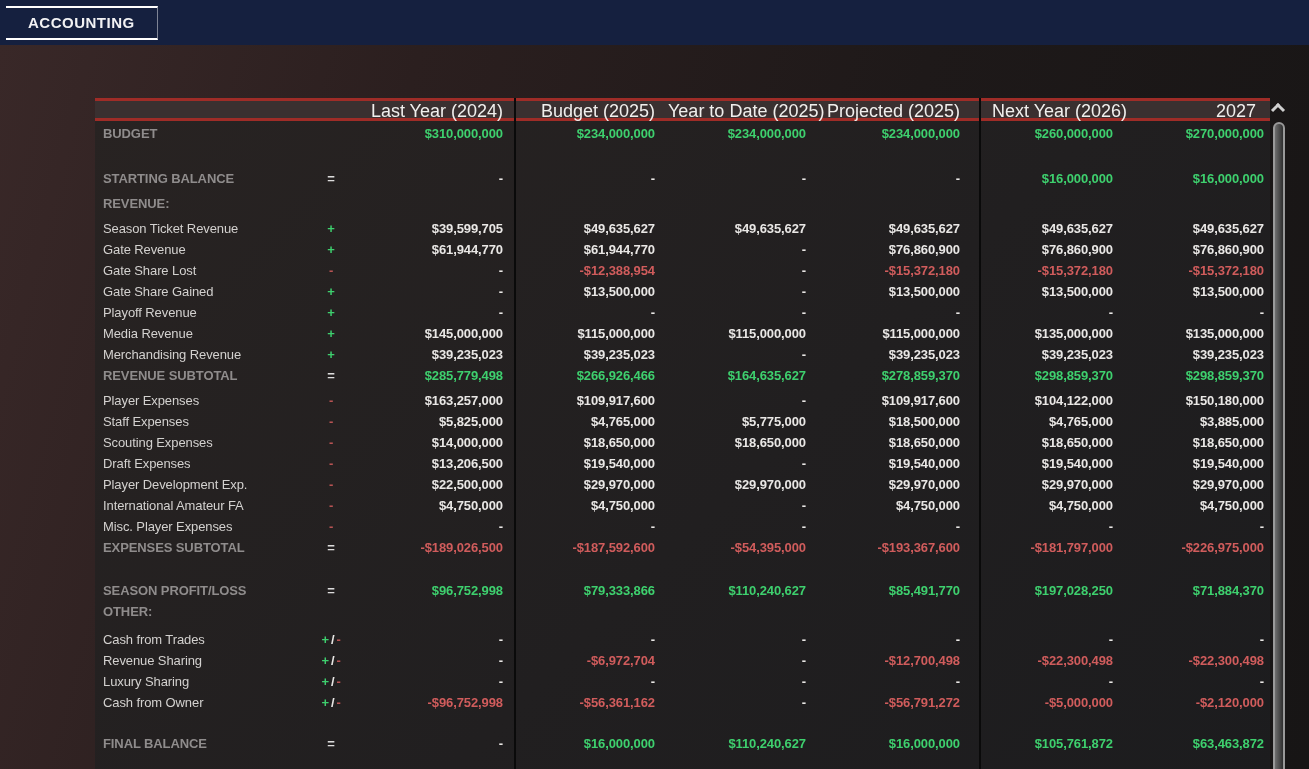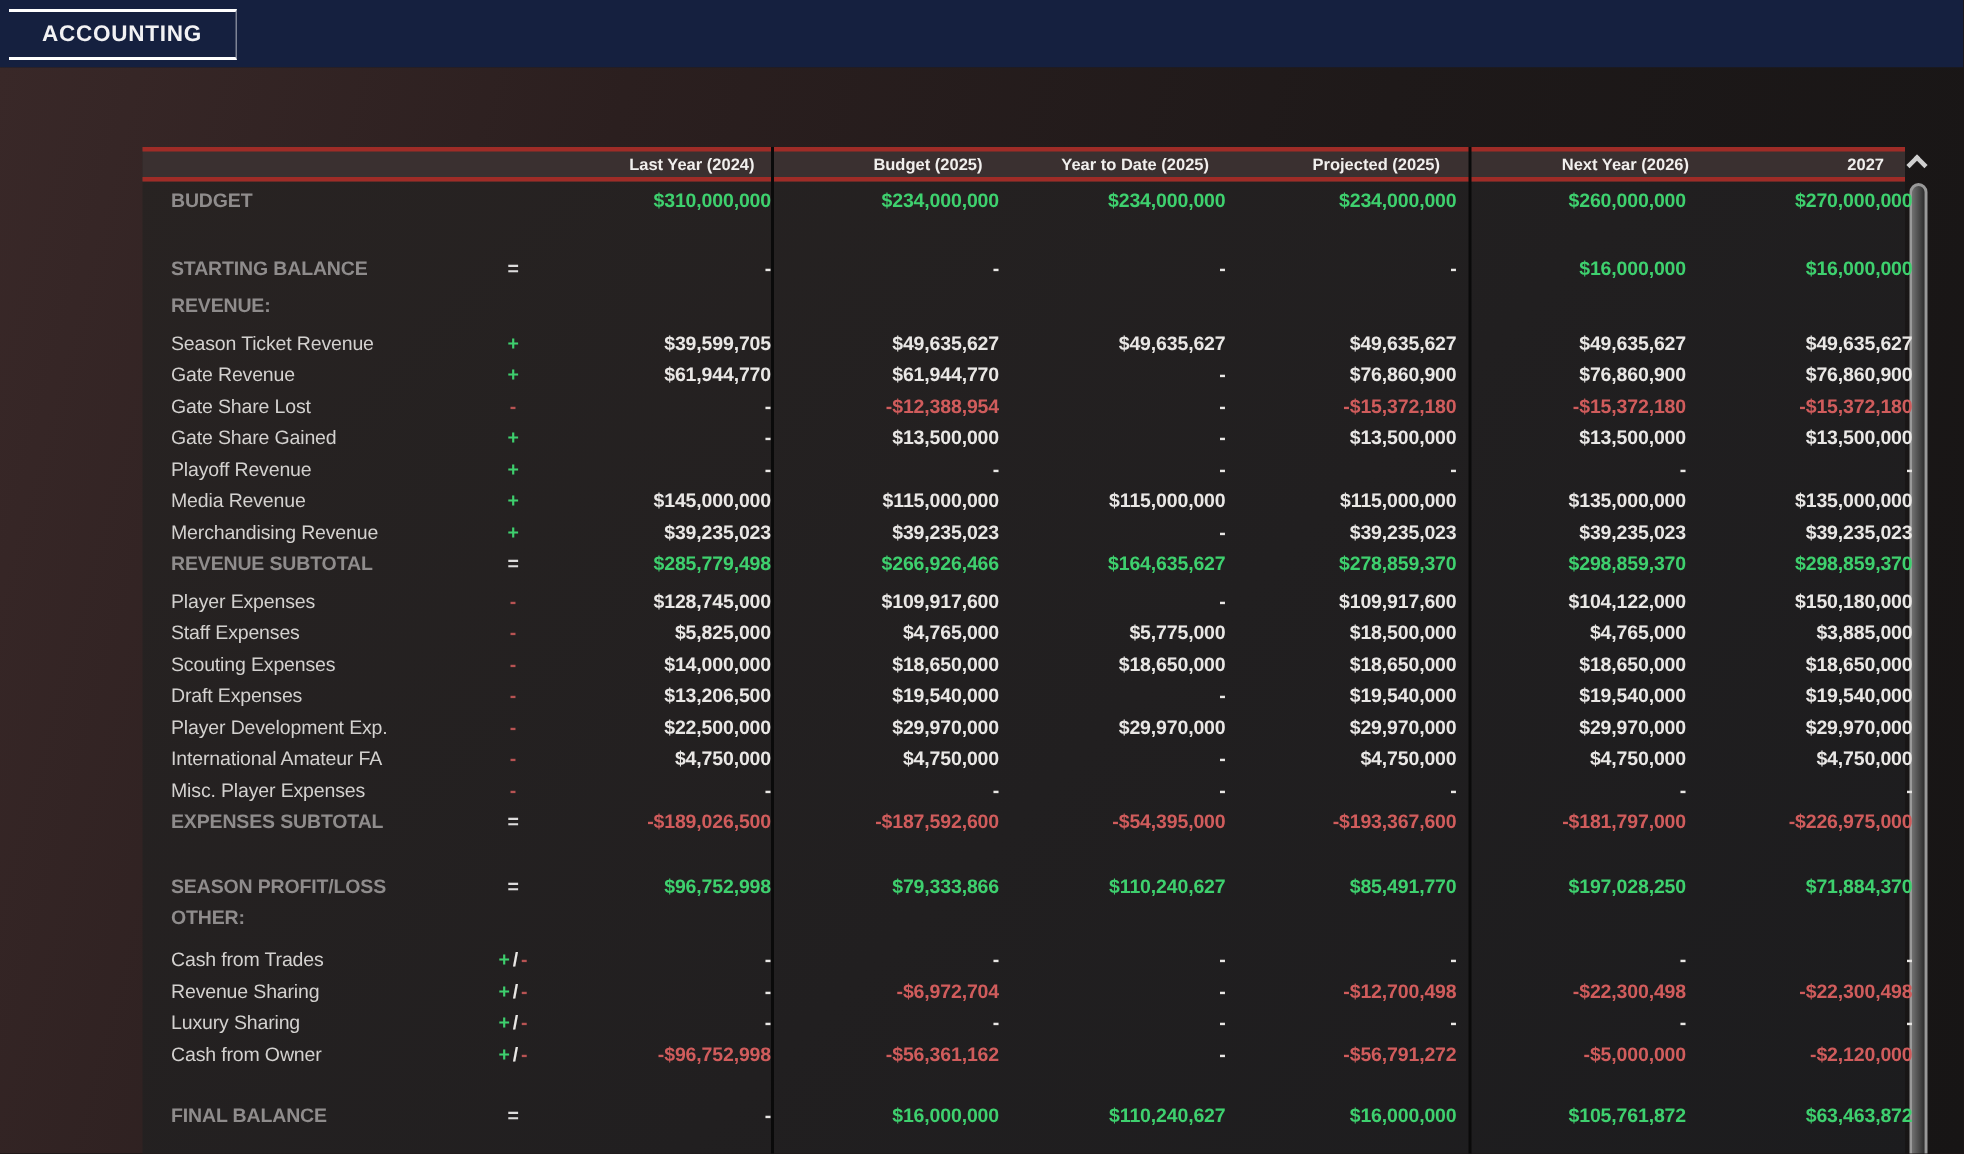--- a/index.html
+++ b/index.html
@@ -44,28 +44,28 @@
     display:grid;
     grid-template-columns:215px 42px 164px 152px 151px 162px 145px 144px;
     align-items:center;
   }
   .thead{
     border-top:3px solid #9f2c27;border-bottom:3px solid #9f2c27;
     background:#3a3030;height:23px;box-sizing:border-box;
     position:relative;z-index:2;
   }
   .hcell{
-    color:#f1efed;font-size:11px;font-weight:700;text-align:right;
+    color:#f1efed;font-size:18px;font-weight:400;text-align:right;
     padding-right:13px;white-space:nowrap;
   }
   .hcell.c3{padding-right:21px;}
   .hcell.c4{text-align:right;padding-left:11px;padding-right:0;}
   .hcell.c5{padding-right:14px;}
   .tbody{position:relative;z-index:2;padding-top:2px;}
-  .row{height:21px;margin-left:11px;}
+  .row{height:21px;}
   .cell{white-space:nowrap;font-size:13px;letter-spacing:-.1px;}
   .cell.label{padding-left:8px;color:#d3d1cf;font-weight:400;overflow:hidden;}
   .row.section .cell.label{color:#8f8c8c;font-weight:700;}
   .cell.sign{text-align:center;font-weight:700;font-size:13px;}
   .s-plus{color:#3ecf6e;}
   .s-minus{color:#b85353;}
   .s-eq{color:#dddcdc;}
   .s-slash{color:#e8e6e4;padding:0 2px;}
   .cell.val{text-align:right;padding-right:13px;font-weight:700;}
   .cell.val.v3{padding-right:21px;}
@@ -227,21 +227,21 @@
           <div class="cell val v1 v-g">$266,926,466</div>
           <div class="cell val v2 v-g">$164,635,627</div>
           <div class="cell val v3 v-g">$278,859,370</div>
           <div class="cell val v4 v-g">$298,859,370</div>
           <div class="cell val v5 v-g">$298,859,370</div>
         </div>
         <div class="spacer" style="height: 4px;"></div>
         <div class="grid row normal">
           <div class="cell label">Player Expenses</div>
           <div class="cell sign"><span class="s-minus">-</span></div>
-          <div class="cell val v0 v-w">$128,745,000</div>
+          <div class="cell val v0 v-w">$163,257,000</div>
           <div class="cell val v1 v-w">$109,917,600</div>
           <div class="cell val v2 v-w">-</div>
           <div class="cell val v3 v-w">$109,917,600</div>
           <div class="cell val v4 v-w">$104,122,000</div>
           <div class="cell val v5 v-w">$150,180,000</div>
         </div>
         <div class="grid row normal">
           <div class="cell label">Staff Expenses</div>
           <div class="cell sign"><span class="s-minus">-</span></div>
           <div class="cell val v0 v-w">$5,825,000</div>

